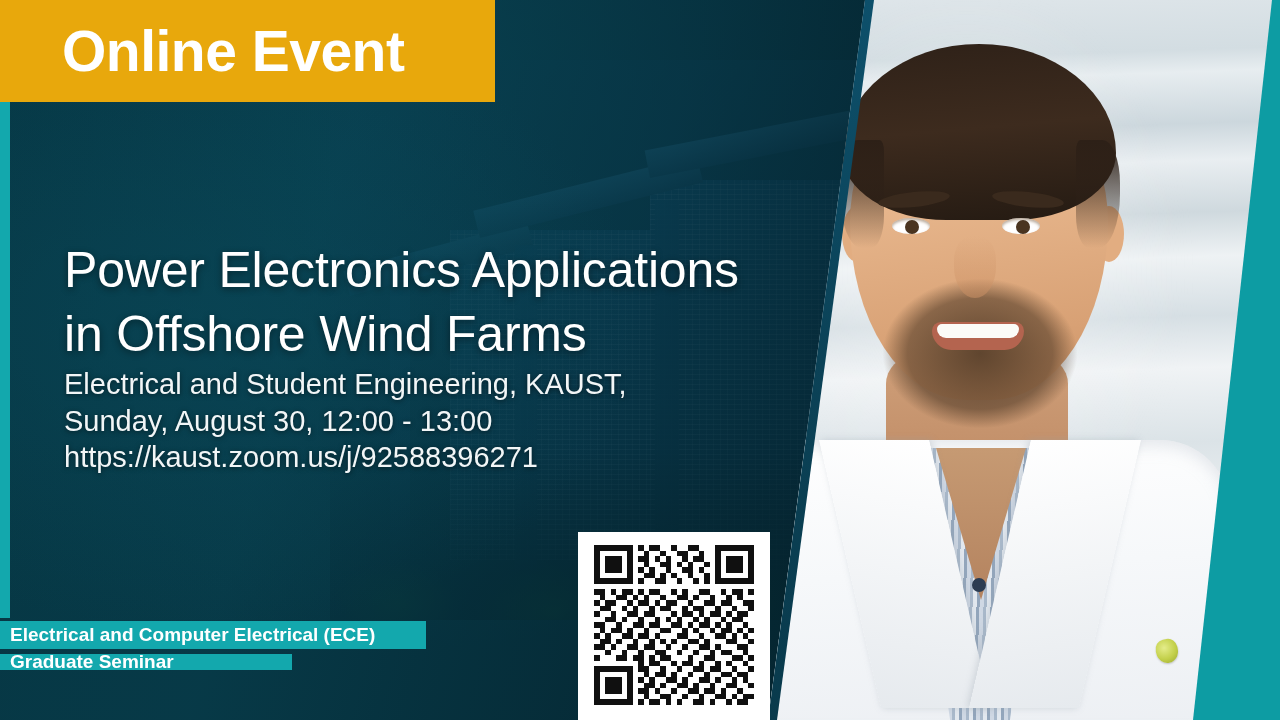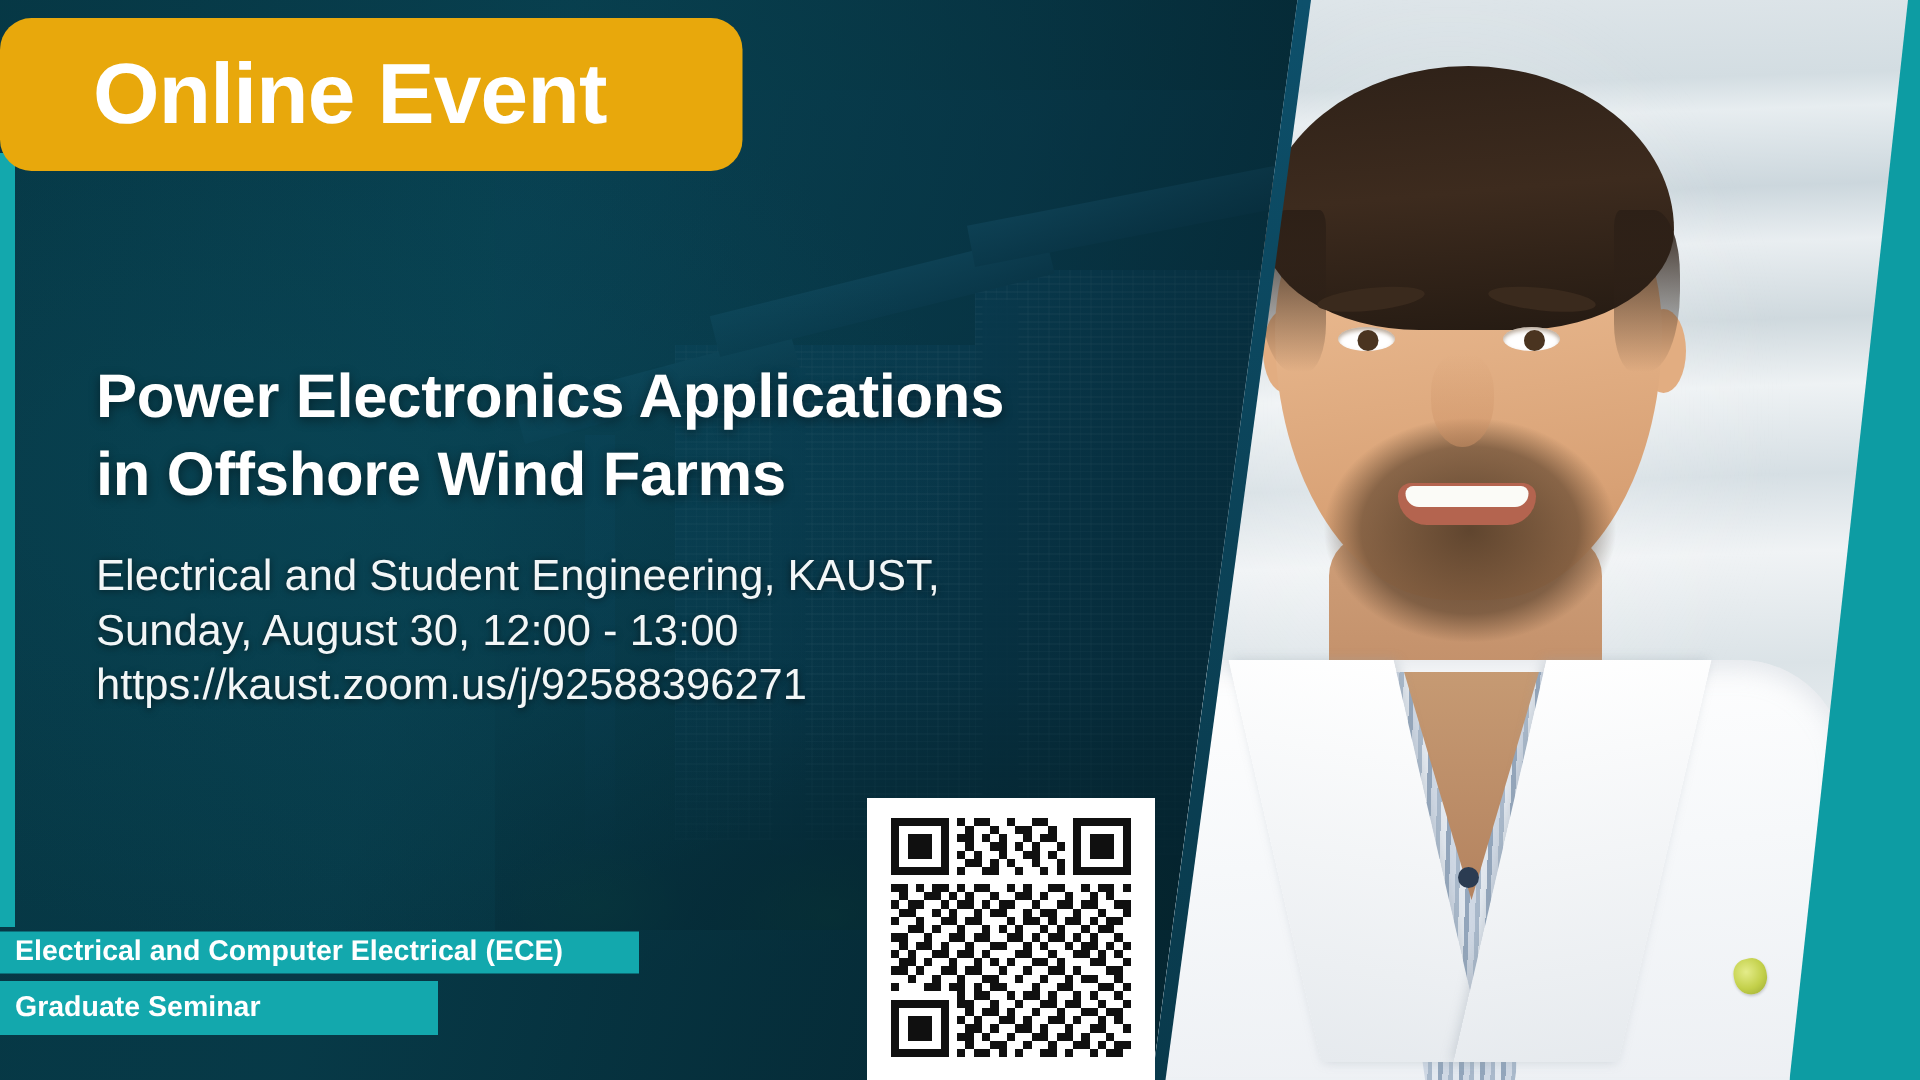--- a/index.html
+++ b/index.html
@@ -64,34 +64,34 @@
   }
 
   
   .left-strip {
     position:absolute; left:0; top:102px; width:10px; height:516px;
     background:#13a8ad;
   }
 
   
   .banner {
-    position:absolute; left:0; top:12px; width:495px; height:102px;
+    position:absolute; left:0; top:0; width:495px; height:102px;
     background:#e8a80c;
-    display:flex; align-items:center;border-radius:21px;
+    display:flex; align-items:center;
   }
   .banner-text {
     padding-left:62px;
     font-size:57px; font-weight:bold; color:#ffffff;
     letter-spacing:-0.5px; line-height:1;
   }
 
   
   .headline {
     position:absolute; left:64px; top:238px; width:760px;
-    font-size:41px; font-weight:bold; color:#ffffff;
+    font-size:50px; font-weight:normal; color:#ffffff;
     line-height:1.28; letter-spacing:-0.2px;
     text-shadow:0 2px 7px rgba(0,0,0,.45);
   }
   .headline .ln { display:block; }
 
   
   .details {
     position:absolute; left:64px; top:366px; width:700px;
     font-size:29px; color:#f2f6f7; line-height:36.5px;
     text-shadow:0 1px 5px rgba(0,0,0,.55);
@@ -100,21 +100,21 @@
 
   
   .label-bar {
     position:absolute; left:0;
     background:#13a8ad; color:#ffffff;
     font-weight:bold; font-size:19px;
     display:flex; align-items:center;
     padding-left:10px;
   }
   .label-ece { top:621px; height:28px; width:426px; }
-  .label-sem { top:654px; height:36px; width:292px; }
+  .label-sem { top:654px; height:16px; width:292px; }
 
   
   .qr-panel {
     position:absolute; left:578px; top:532px; width:192px; height:188px;
     background:#ffffff;
     display:flex; align-items:flex-start; justify-content:center;
     padding-top:13px;
     z-index:6;
   }
   .qr-img { width:160px; height:160px; display:block; image-rendering:pixelated; }

